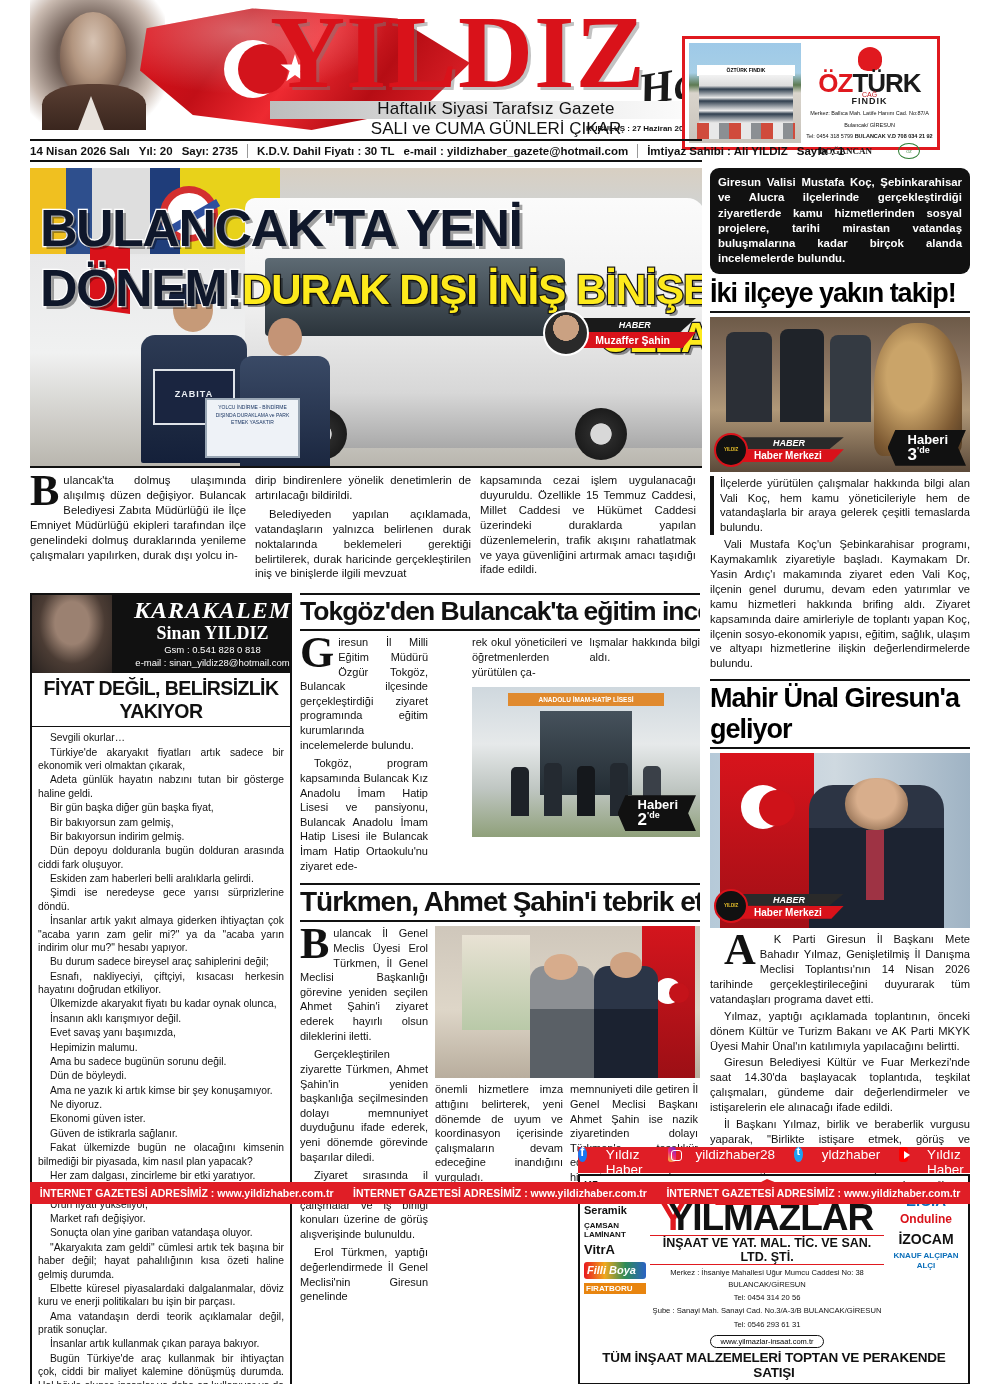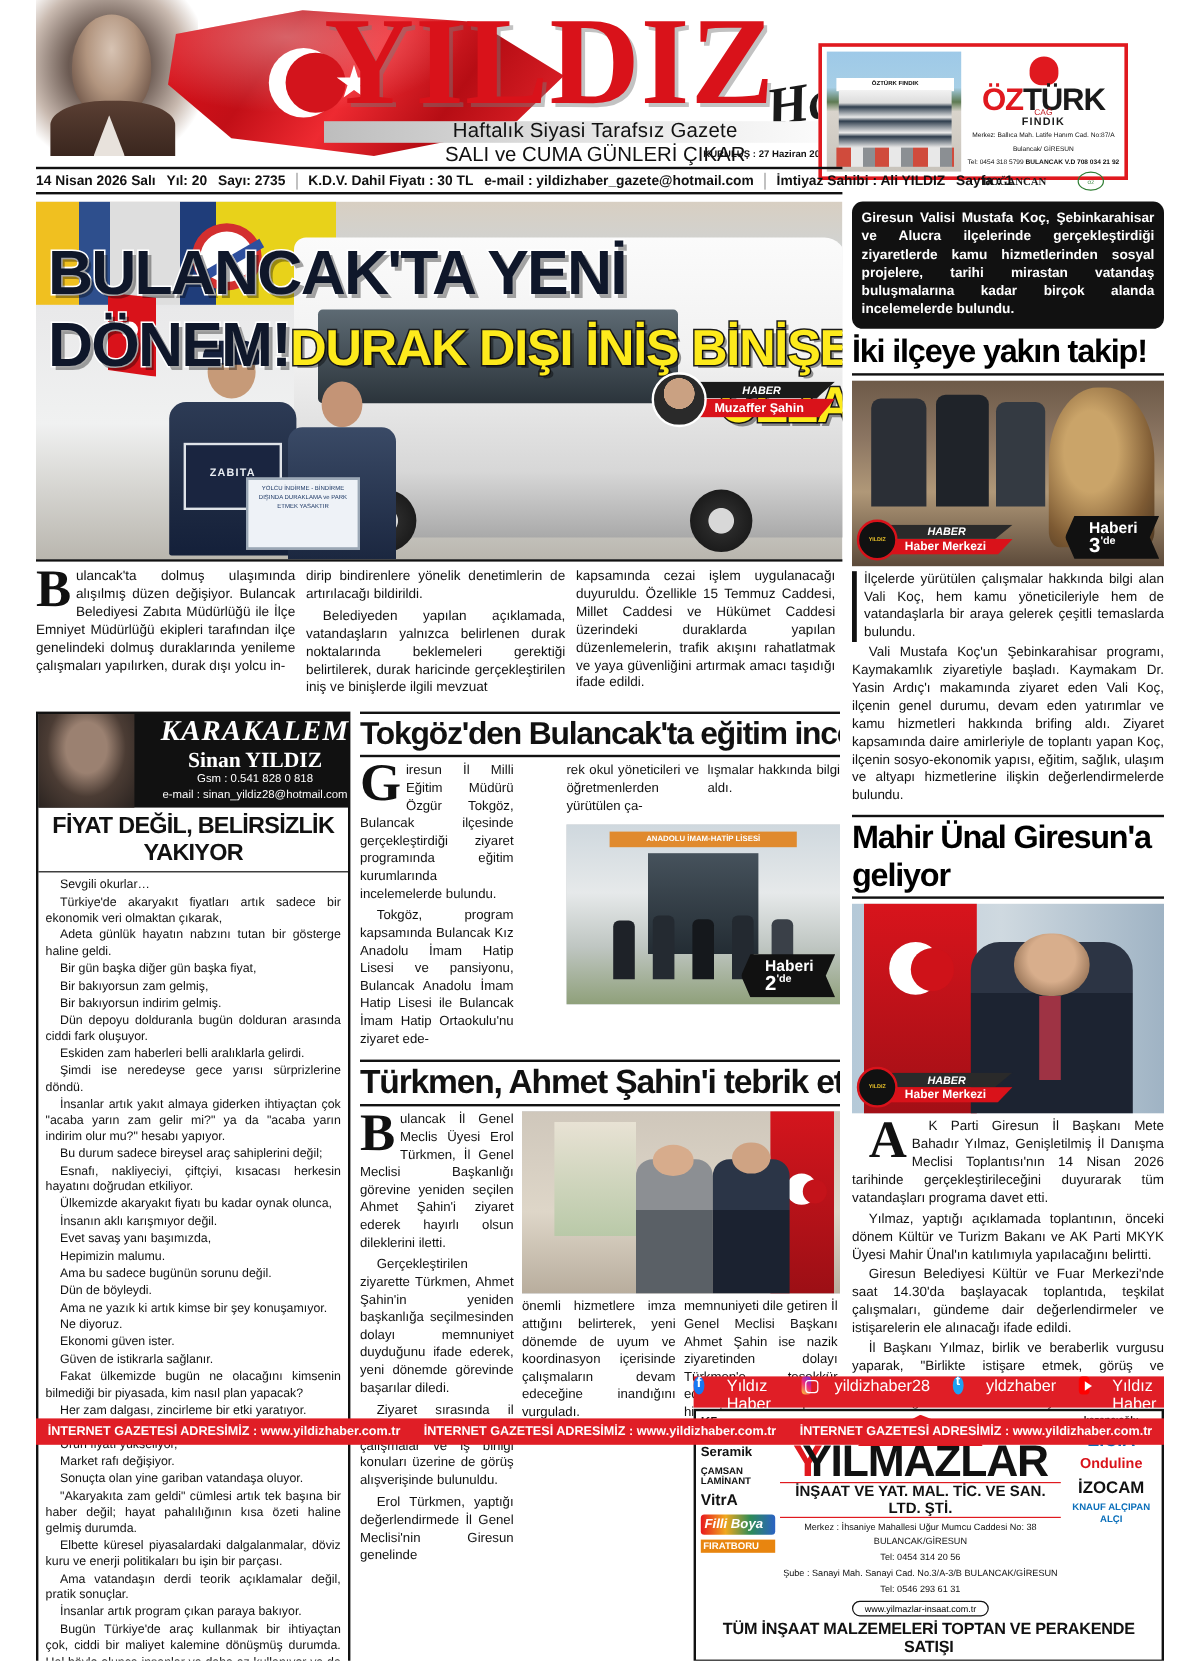--- a/index.html
+++ b/index.html
@@ -528,21 +528,21 @@
             <div class="p">Güven de istikrarla sağlanır.</div>
             <div class="p">Fakat ülkemizde bugün ne olacağını kimsenin bilmediği bir piyasada, kim nasıl plan yapacak?</div>
             <div class="p">Her zam dalgası, zincirleme bir etki yaratıyor.</div>
             <div class="p">Nakliye artıyor,</div>
             <div class="p">Ürün fiyatı yükseliyor,</div>
             <div class="p">Market rafı değişiyor.</div>
             <div class="p">Sonuçta olan yine gariban vatandaşa oluyor.</div>
             <div class="p">"Akaryakıta zam geldi" cümlesi artık tek başına bir haber değil; hayat pahalılığının kısa özeti haline gelmiş durumda.</div>
             <div class="p">Elbette küresel piyasalardaki dalgalanmalar, döviz kuru ve enerji politikaları bu işin bir parçası.</div>
             <div class="p">Ama vatandaşın derdi teorik açıklamalar değil, pratik sonuçlar.</div>
-            <div class="p">İnsanlar artık program çıkan paraya bakıyor.</div>
+            <div class="p">İnsanlar artık kullanmak çıkan paraya bakıyor.</div>
             <div class="p">Bugün Türkiye'de araç kullanmak bir ihtiyaçtan çok, ciddi bir maliyet kalemine dönüşmüş durumda. Hal böyle olunca insanlar ya daha az kullanıyor ya da alternatif yollar arıyor.</div>
 
           </div>
         </div>
 
         <div class="mid-col">
 
           <div class="sec-title">Tokgöz'den Bulancak'ta eğitim incelemesi</div>
           <div class="tri">
             <div class="c">

